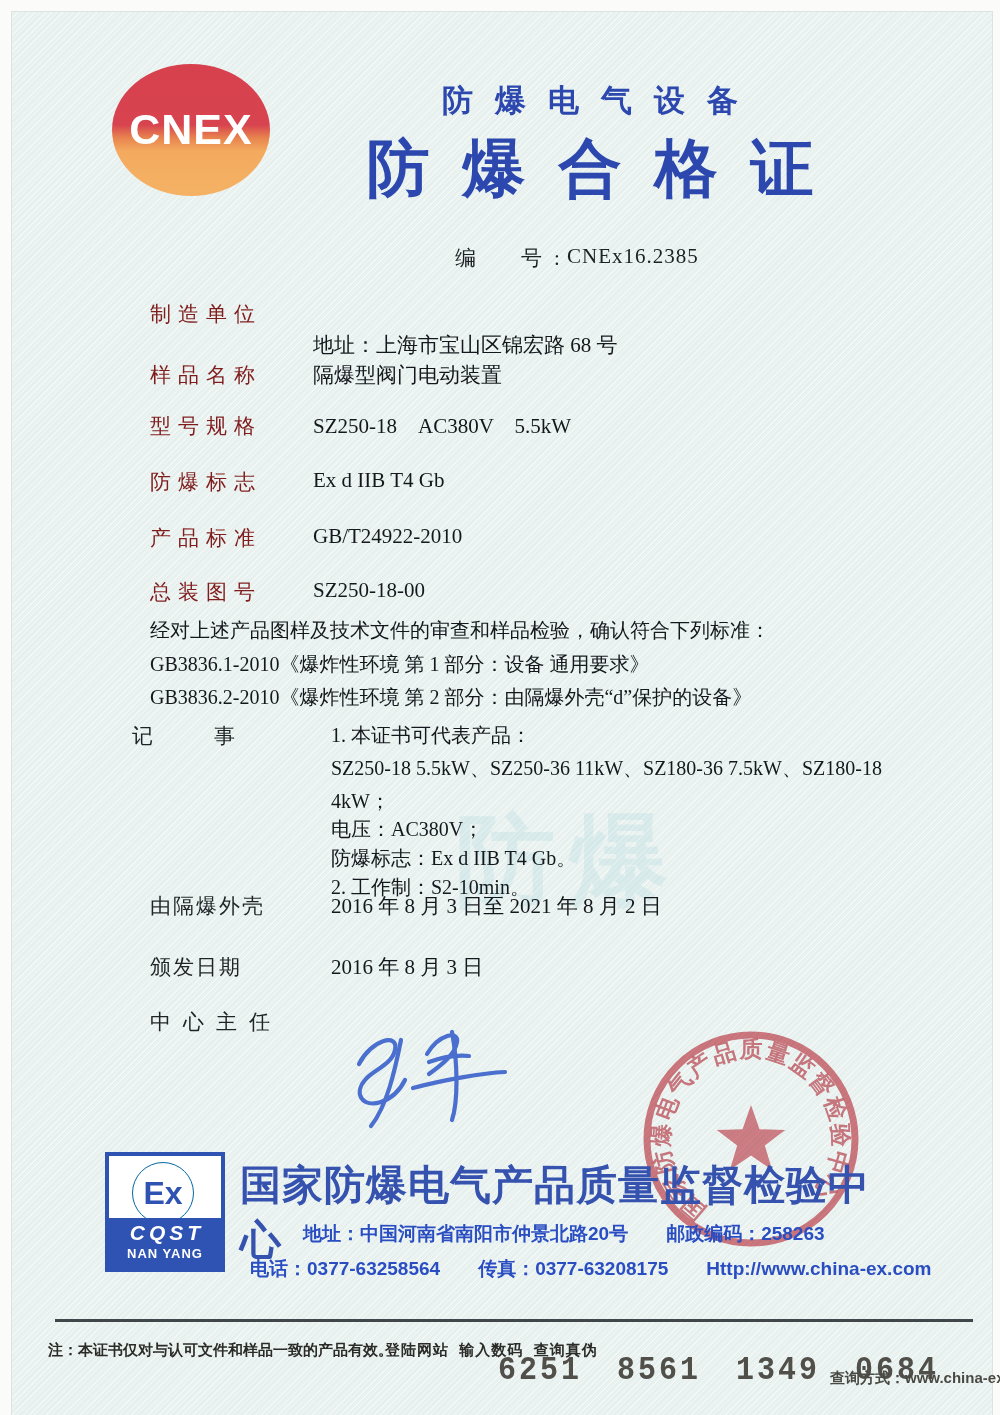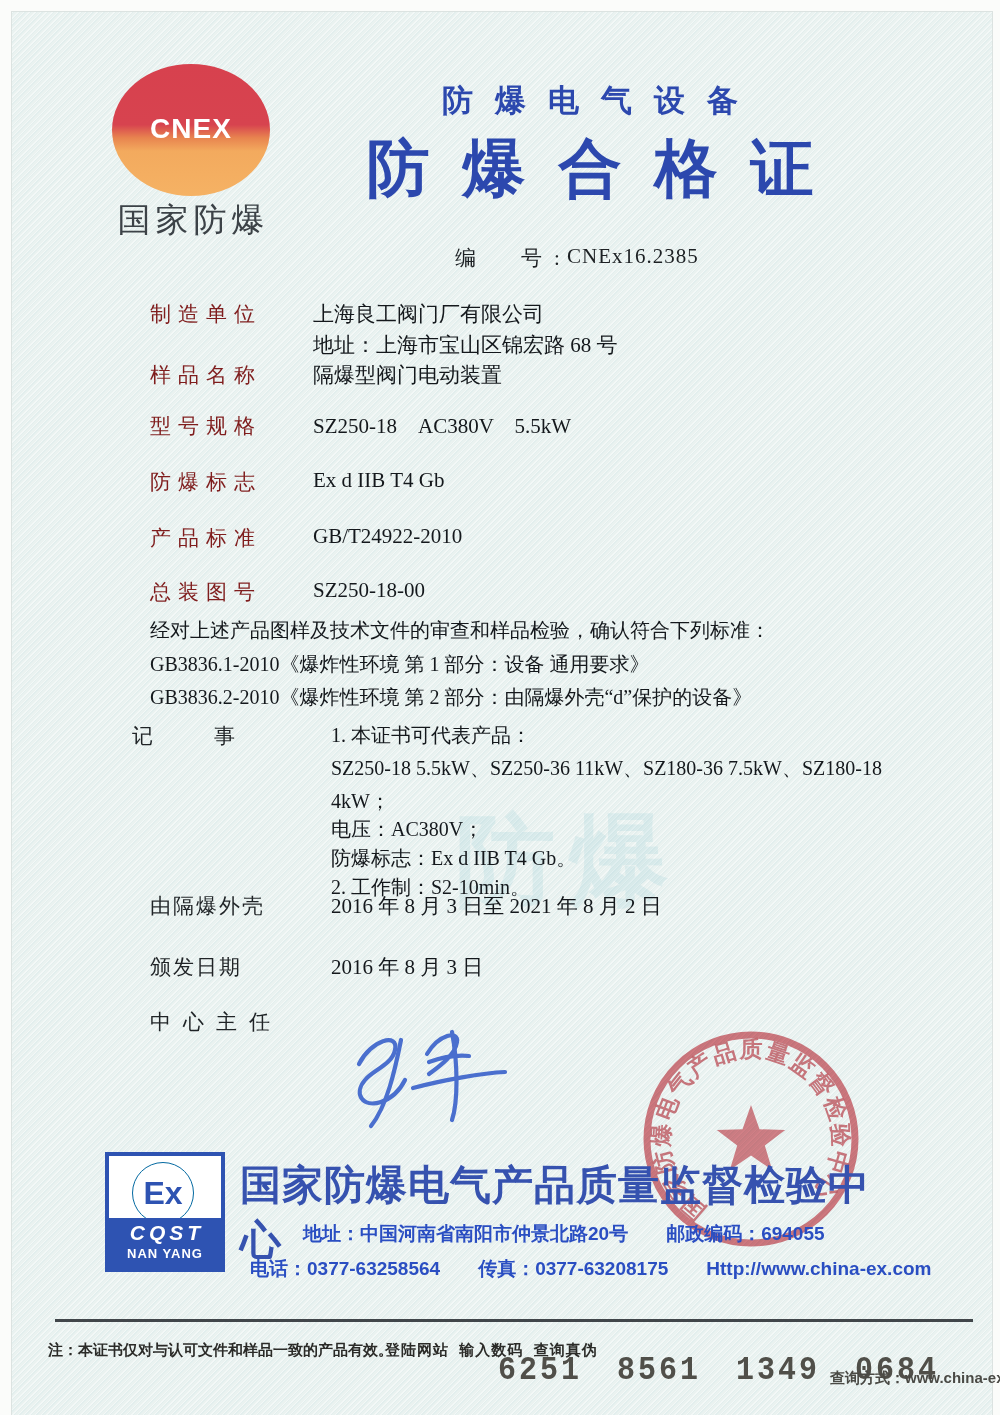--- a/index.html
+++ b/index.html
@@ -22,21 +22,21 @@
   }
   
   .cnex-oval{
     position:absolute;left:112px;top:64px;width:158px;height:132px;
     border-radius:50%;
     background:linear-gradient(180deg,#d7414e 0%,#d7434f 46%,#e8844f 56%,#f3aa5e 66%,#f5b264 100%);
     display:flex;align-items:center;justify-content:center;
   }
   .cnex-oval span{
     color:#fff;font-family:"Liberation Sans",sans-serif;
-    font-size:28px;font-weight:bold;letter-spacing:1px;margin-top:-2px;
+    font-size:43px;font-weight:bold;letter-spacing:1px;margin-top:-2px;
   }
   .cnex-caption{
     position:absolute;left:96px;top:198px;width:190px;text-align:center;
     font-family:"Liberation Sans",sans-serif;
     font-size:33px;color:#3c4247;letter-spacing:5px;text-indent:5px;
   }
   .subtitle{
     position:absolute;left:340px;top:80px;width:500px;text-align:center;
     font-family:"Liberation Sans",sans-serif;font-weight:bold;
     font-size:31px;color:#2c48ae;letter-spacing:22px;text-indent:22px;
@@ -136,32 +136,30 @@
 <body>
 
 <div id="page">
   <div class="paper"></div>
 
   <div class="watermark">防爆</div>
 
   <div class="cnex-oval">
     <span>CNEX</span>
   </div>
-  <div class="cnex-caption">国家防爆</div>
 
   <div class="subtitle">防爆电气设备</div>
   <div class="big-title">防爆合格证</div>
 
   <div class="certno">
     <span class="lbl">编　号:</span>
     <span class="val">CNEx16.2385</span>
   </div>
 
   <div class="flabel" style="top:300px">制造单位</div>
-  <div class="fvalue" style="top:300px">上海良工阀门厂有限公司</div>
   <div class="fvalue" style="top:331px">地址：上海市宝山区锦宏路 68 号</div>
 
   <div class="flabel" style="top:361px">样品名称</div>
   <div class="fvalue" style="top:361px">隔爆型阀门电动装置</div>
 
   <div class="flabel" style="top:412px">型号规格</div>
   <div class="fvalue" style="top:412px">SZ250-18　AC380V　5.5kW</div>
 
   <div class="flabel" style="top:468px">防爆标志</div>
   <div class="fvalue" style="top:468px">Ex d IIB T4 Gb</div>
@@ -218,21 +216,21 @@
     <div class="cqst-circle">
       <span>Ex</span>
     </div>
     <div class="cqst-band">
       <div class="l1">CQST</div>
       <div class="l2">NAN YANG</div>
     </div>
   </div>
 
   <div class="org-name">国家防爆电气产品质量监督检验中心</div>
-  <div class="org-addr">地址：中国河南省南阳市仲景北路20号　　邮政编码：694055</div>
+  <div class="org-addr">地址：中国河南省南阳市仲景北路20号　　邮政编码：258263</div>
   <div class="org-contact">电话：0377-63258564　　传真：0377-63208175　　Http://www.china-ex.com</div>
 
   <div class="divider"></div>
   <div class="foot-note">注：本证书仅对与认可文件和样品一致的产品有效。</div>
   <div class="foot-hint">登陆网站  输入数码  查询真伪</div>
   <div class="foot-code">6251 8561 1349 0684</div>
   <div class="foot-query">查询方式：www.china-ex.com</div>
 </div>
 
 </body></html>

